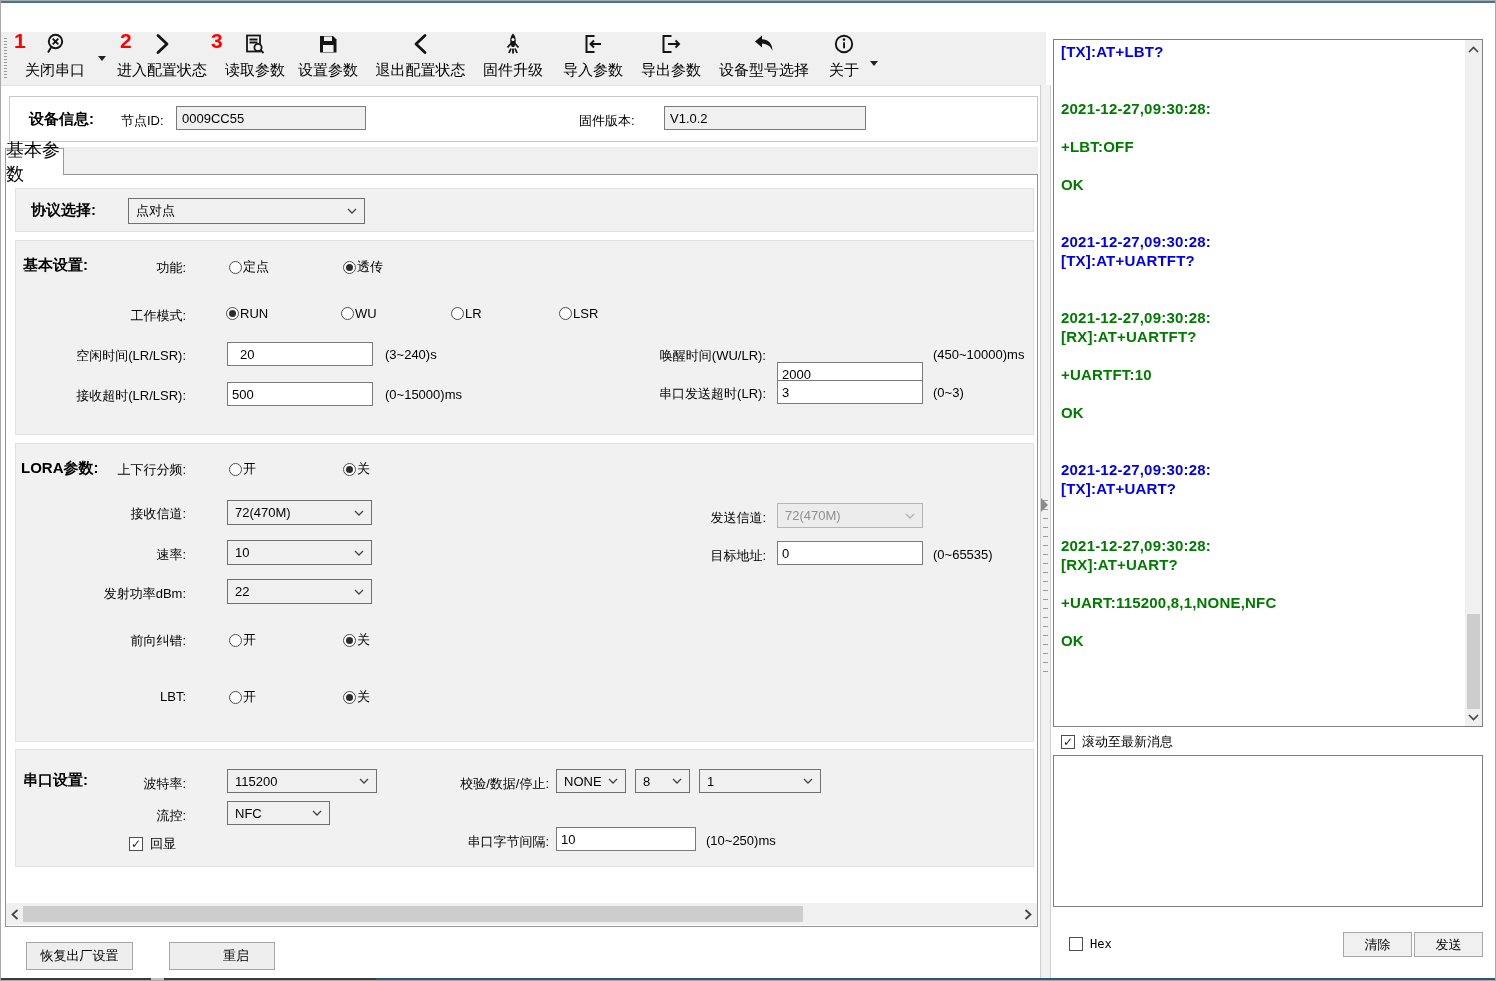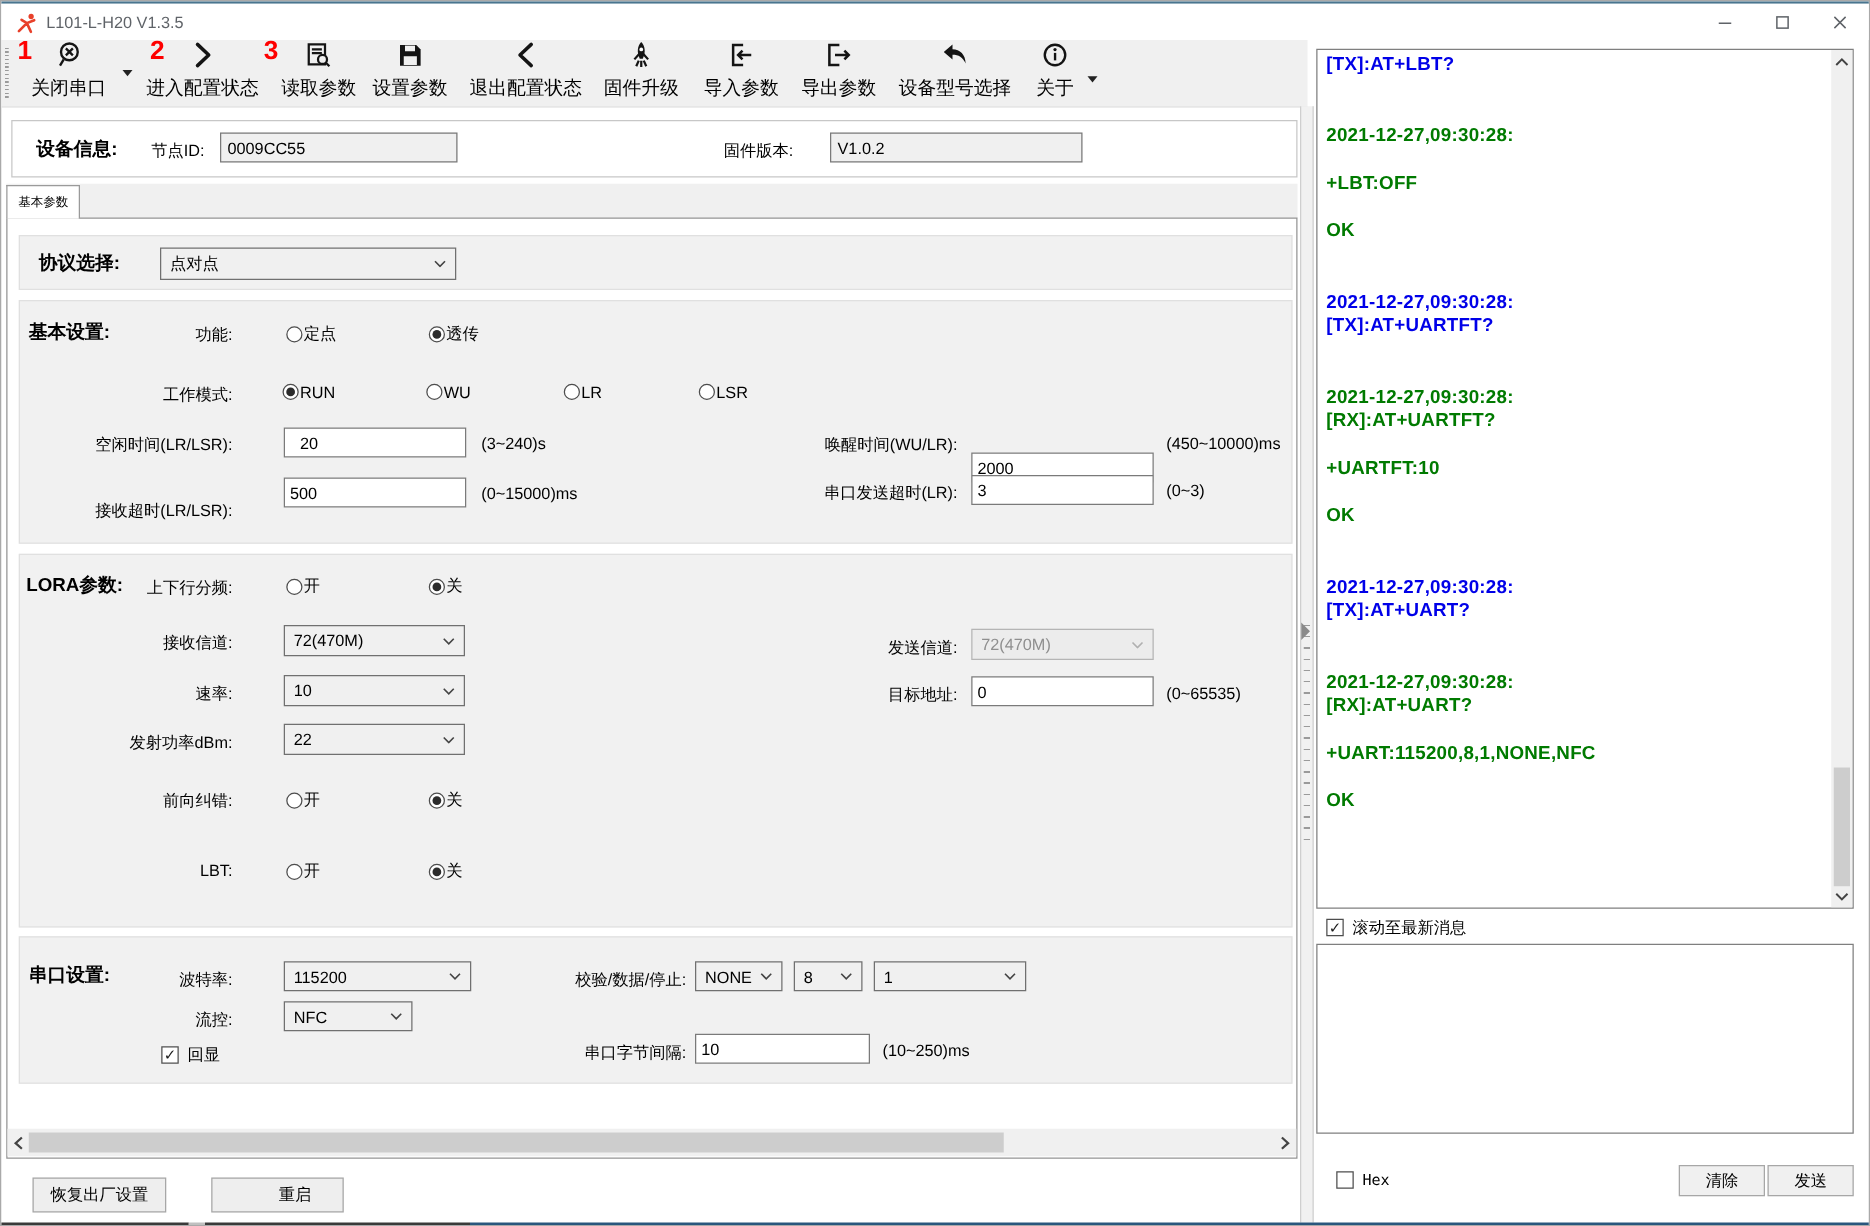--- a/index.html
+++ b/index.html
@@ -38,21 +38,21 @@
   .rdot{width:13px;height:13px;border:1px solid #4d4d4d;border-radius:50%;background:#fff;display:inline-flex;align-items:center;justify-content:center;box-sizing:border-box;flex:none;}
   .radio.checked .rdot::after{content:"";width:7px;height:7px;background:#2b2b2b;border-radius:50%;}
   .cbrow{position:absolute;display:flex;align-items:center;gap:7px;font-size:13px;cursor:default;}
   .cbox{width:14px;height:14px;border:1px solid #4d4d4d;background:#fff;display:inline-flex;align-items:center;justify-content:center;
         font-size:12px;font-weight:bold;color:#1a1a1a;box-sizing:border-box;flex:none;line-height:1;}
   .btn{position:absolute;background:#eeeeee;border:1px solid #a7a7a7;display:flex;align-items:center;justify-content:center;
        font-size:13px;box-sizing:border-box;cursor:default;}
   
   .tabstrip{position:absolute;left:4px;top:146px;width:1033px;height:28px;background:#f0f0f0;border-bottom:1px solid #d9d9d9;box-sizing:border-box;}
   .tab-active{position:absolute;left:4px;top:147px;width:59px;height:27px;background:#fff;border:1px solid #9a9a9a;border-bottom:none;
-       display:flex;align-items:center;justify-content:center;font-size:10px;box-sizing:border-box;z-index:5;}
+       display:flex;align-items:center;justify-content:center;font-size:18px;box-sizing:border-box;z-index:5;}
   .content-panel{position:absolute;left:4px;top:173px;width:1033px;height:753px;background:#fff;border:1px solid #949494;box-sizing:border-box;}
   
   .hscroll{position:absolute;left:5px;top:902px;width:1031px;height:22px;background:#f0f0f0;}
   .hthumb{position:absolute;left:17px;top:3px;width:780px;height:16px;background:#cdcdcd;}
   .sarrow{position:absolute;display:flex;align-items:center;justify-content:center;}
   .vscroll{position:absolute;right:0;top:0;width:17px;height:100%;background:#f0f0f0;}
   .vthumb{position:absolute;left:2px;width:13px;background:#cdcdcd;}
   
   .splitter{position:absolute;left:1039px;top:84px;width:11px;height:893px;background:#f1f1f1;border-left:1px solid #cfcfcf;border-right:1px solid #cfcfcf;box-sizing:border-box;}
   .splitdots{position:absolute;left:2px;top:415px;width:5px;height:180px;
@@ -69,44 +69,20 @@
   
   .tstrip{position:absolute;height:4px;top:977px;}
   svg{display:block;}
 </style>
 </head>
 <body>
 
 <div id="win">
   <div class="accent"></div>
 
-  <div class="titlebar">
-    <span class="abs" style="left:12px;top:7px;">
-      <svg width="17" height="17" viewBox="0 0 16 16">
-          <circle cx="11.2" cy="3" r="2" fill="#e8402a"></circle>
-          <path d="M2 14 L8 8 M4 5.5 L8 8 L13.5 5.8 M8 8 L11 14.5" stroke="#e8402a" stroke-width="2" fill="none" stroke-linecap="round"></path>
-        </svg>
-    </span>
-    <span class="title-text">L101-L-H20 V1.3.5</span>
-    <span class="wbtn" style="left:1356px;">
-      <svg width="12" height="12" viewBox="0 0 12 12">
-          <path d="M1 6.5 H11" stroke="#5f6368" stroke-width="1.2"></path>
-        </svg>
-    </span>
-    <span class="wbtn" style="left:1402px;">
-      <svg width="12" height="12" viewBox="0 0 12 12">
-          <rect x="1.5" y="1.5" width="9" height="9" fill="none" stroke="#5f6368" stroke-width="1.2"></rect>
-        </svg>
-    </span>
-    <span class="wbtn" style="left:1448px;">
-      <svg width="12" height="12" viewBox="0 0 12 12">
-          <path d="M1.5 1.5 L10.5 10.5 M10.5 1.5 L1.5 10.5" stroke="#5f6368" stroke-width="1.2"></path>
-        </svg>
-    </span>
-  </div>
 
   <div class="toolbar"></div>
   <div class="grip"></div>
 
   <div class="tbtn" style="left:10px;width:88px;">
     <span class="ticon">
       <svg width="24" height="24" viewBox="0 0 24 24" fill="none" stroke="#141414" stroke-width="1.9">
           <circle cx="12.5" cy="9.5" r="6.7"></circle>
           <path d="M9.7 6.7 L15.3 12.3 M15.3 6.7 L9.7 12.3"></path>
           <path d="M8 15.5 L5 20.5"></path>
@@ -271,21 +247,21 @@
   </div>
 
   <span class="lblr" style="left:35px;top:346px;width:150px;">空闲时间(LR/LSR):</span>
   <input class="input" style="left: 226px; top: 341px; width: 146px; height: 24px; padding-left: 12px;" value="20">
   <span class="hint" style="left:384px;top:346px;">(3~240)s</span>
 
   <span class="lblr" style="left:595px;top:346px;width:170px;">唤醒时间(WU/LR):</span>
   <input class="input" style="left: 776px; top: 361px; width: 146px; height: 24px;" value="2000">
   <span class="hint" style="left:932px;top:346px;">(450~10000)ms</span>
 
-  <span class="lblr" style="left:35px;top:386px;width:150px;margin-top:13px;">接收超时(LR/LSR):</span>
+  <span class="lblr" style="left:35px;top:386px;width:150px;">接收超时(LR/LSR):</span>
   <input class="input" style="left: 226px; top: 381px; width: 146px; height: 24px;" value="500">
   <span class="hint" style="left:384px;top:386px;">(0~15000)ms</span>
 
   <span class="lblr" style="left:595px;top:384px;width:170px;">串口发送超时(LR):</span>
   <input class="input" style="left: 776px; top: 379px; width: 146px; height: 24px;" value="3">
   <span class="hint" style="left:932px;top:384px;">(0~3)</span>
 
   <div class="gbox" style="left:14px;top:442px;width:1019px;height:299px;"></div>
   <span class="seclbl" style="left:20px;top:458px;">LORA参数:</span>
 

